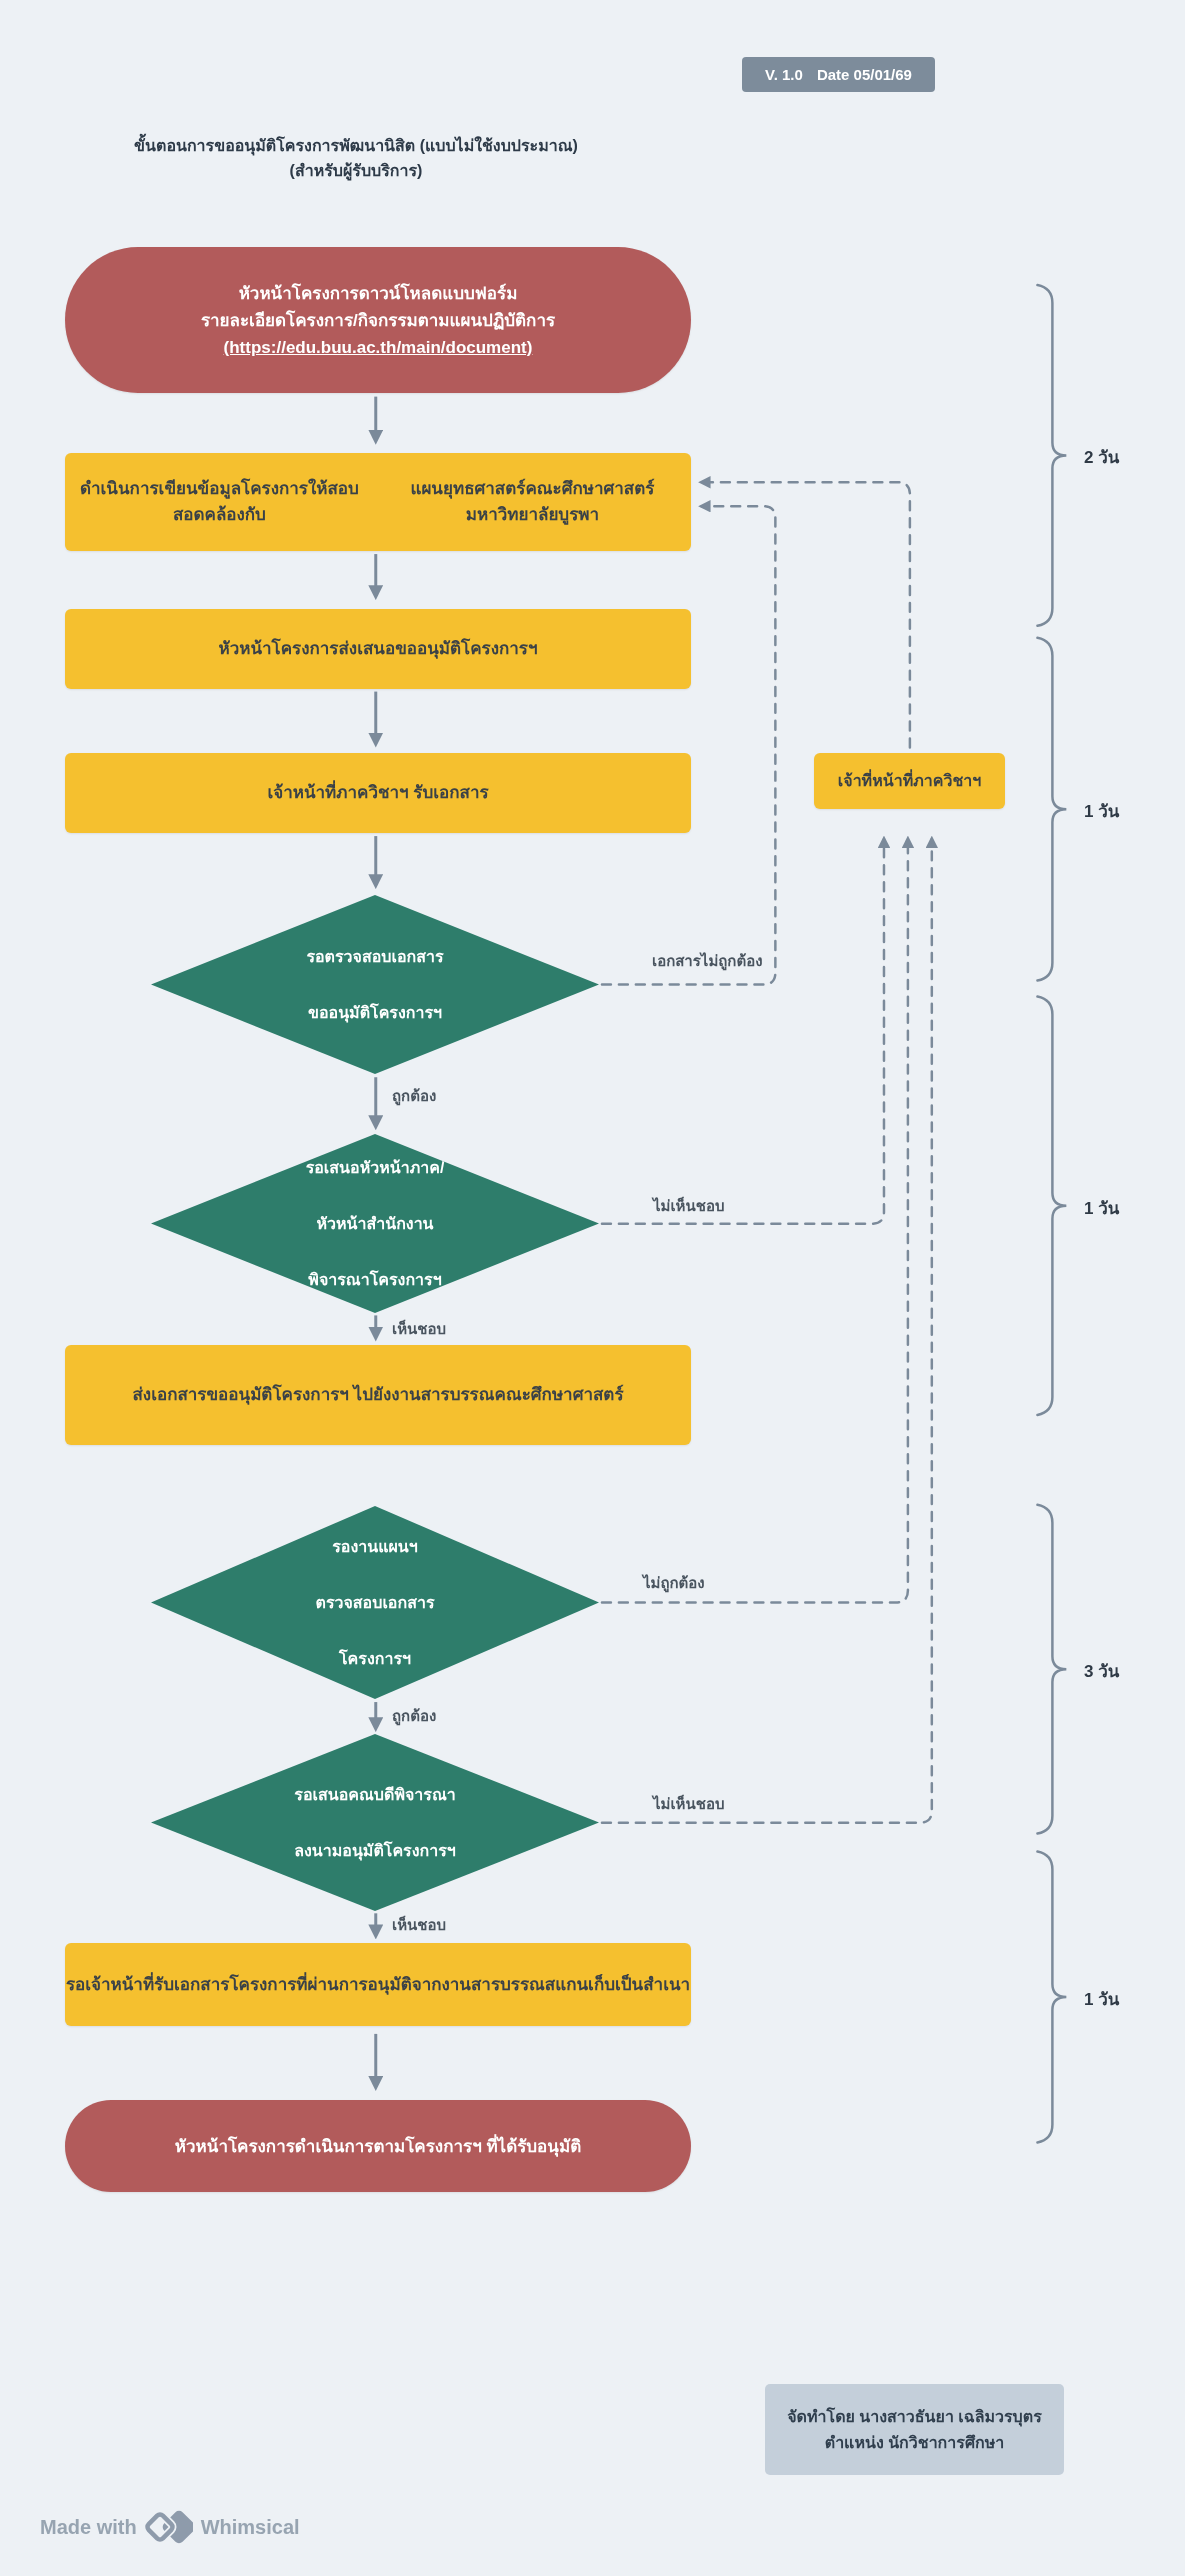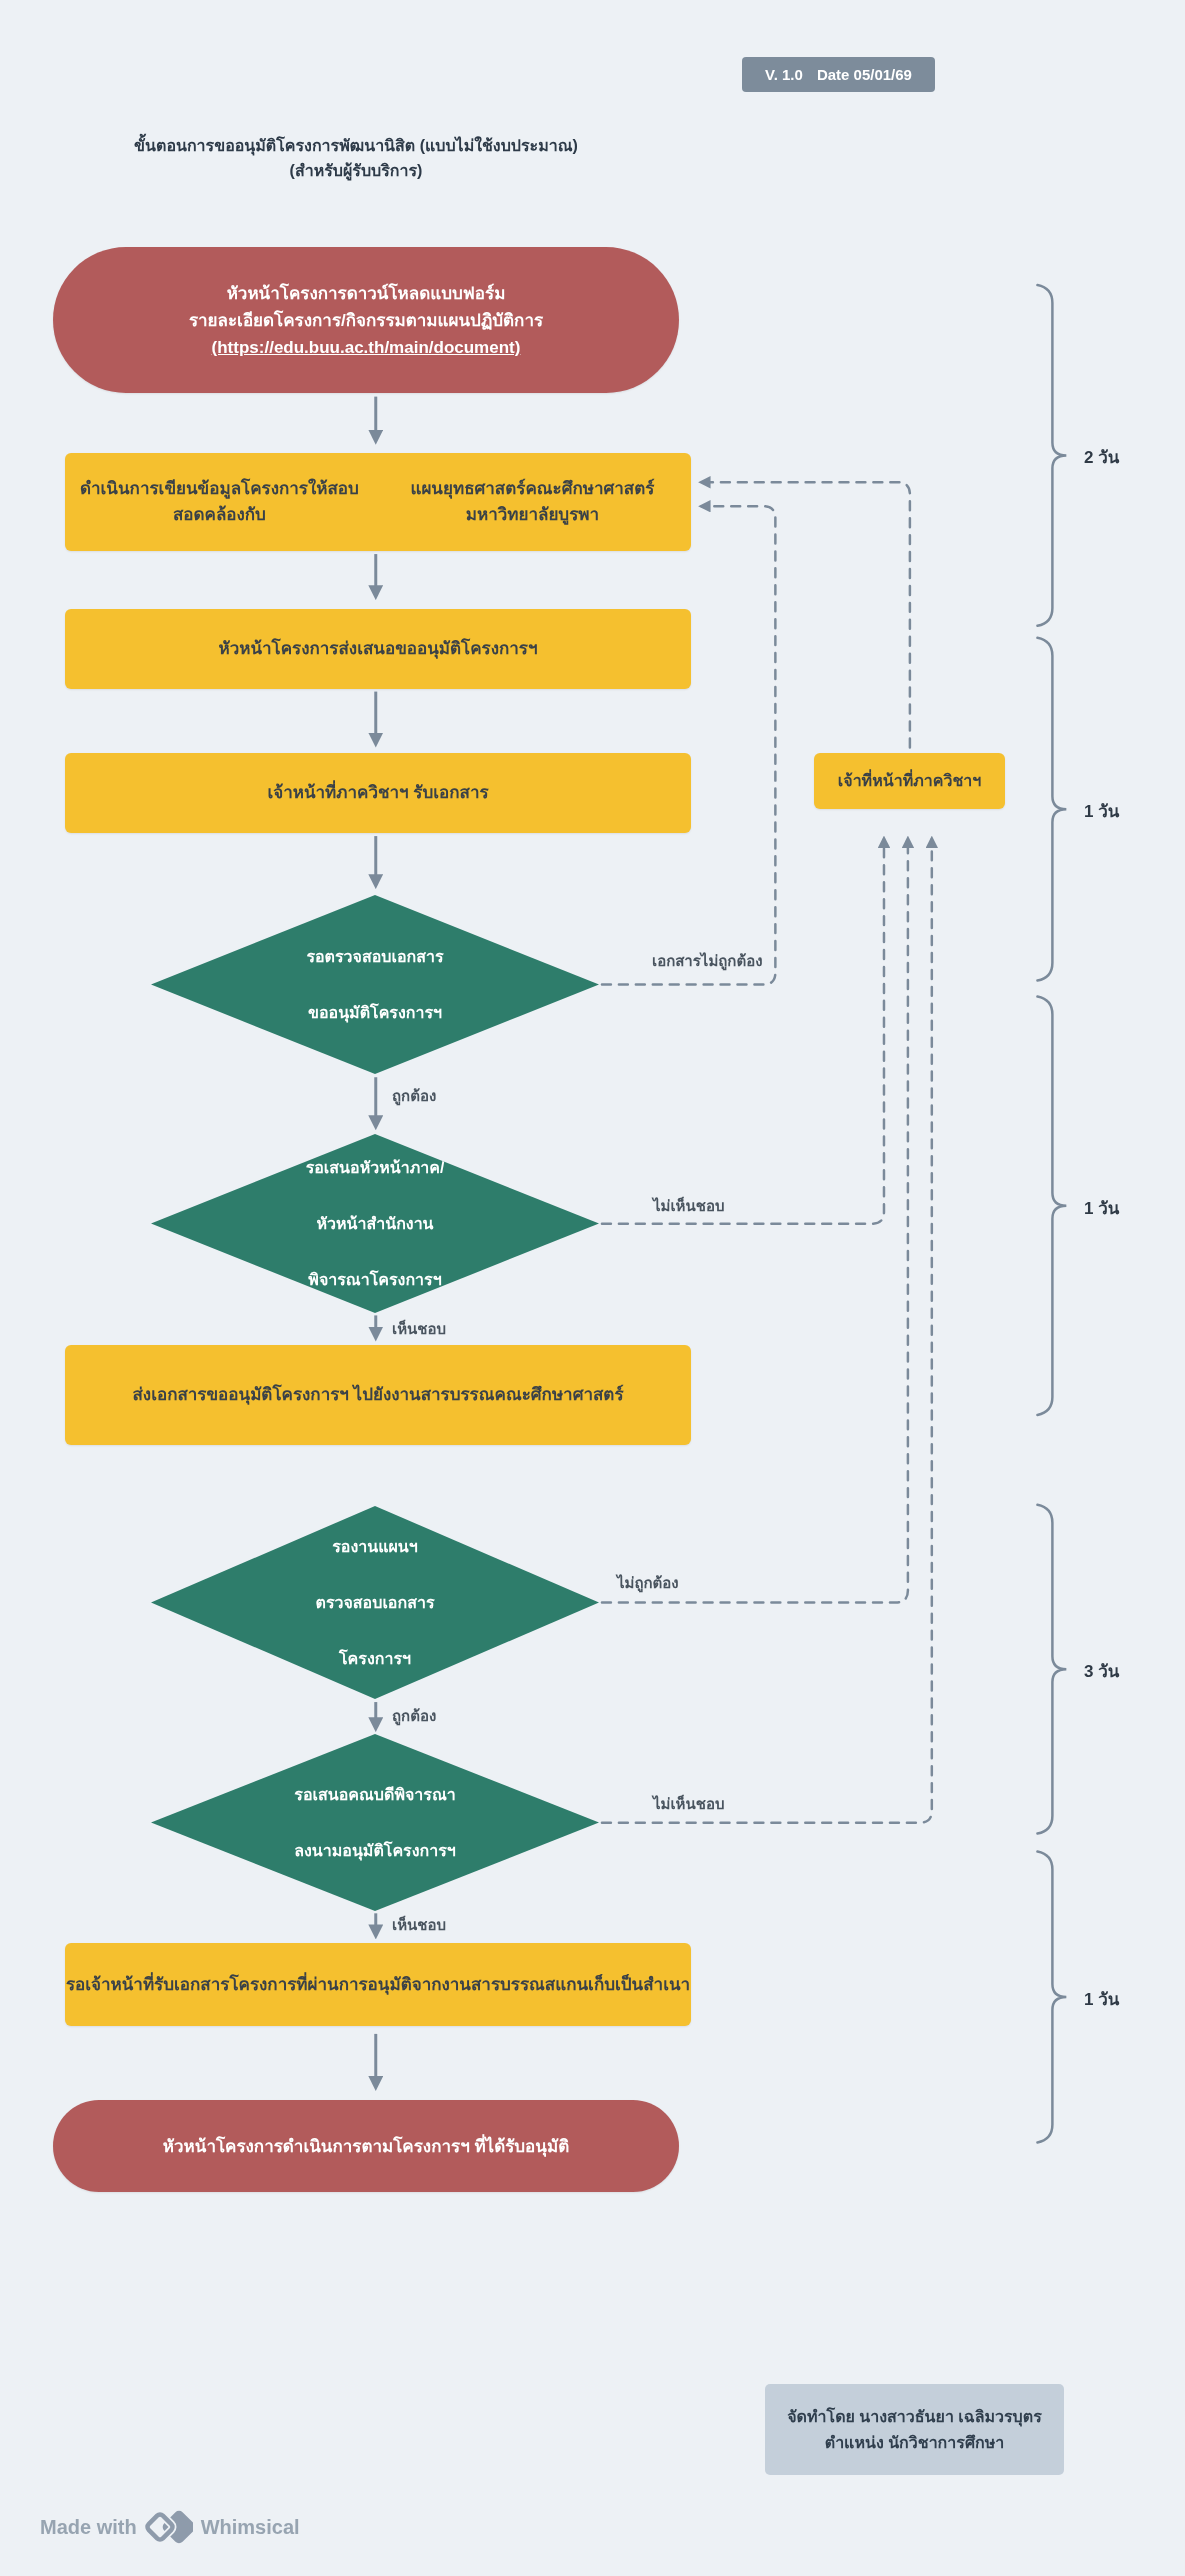--- a/index.html
+++ b/index.html
@@ -17,21 +17,21 @@
     display:flex;align-items:center;justify-content:center;gap:14px;
     font-weight:bold;font-size:15px;
   }
   
   .title{
     left:57px;top:133px;width:598px;text-align:center;
     font-size:16px;font-weight:bold;color:#2d3a48;line-height:25px;
   }
   
   .stadium{
-    left:53px;width:626px;background:#b25b5b;color:#ffffff;
+    left:65px;width:626px;background:#b25b5b;color:#ffffff;
     display:flex;flex-direction:column;align-items:center;justify-content:center;
     text-align:center;font-weight:bold;font-size:17px;line-height:27px;
     box-shadow:0 1px 2px rgba(0,0,0,.08);
   }
   .yellowbox{
     left:65px;width:626px;background:#f5c02f;border-radius:6px;
     display:flex;flex-direction:row;align-items:center;justify-content:center;
     text-align:center;color:#3a4147;font-weight:700;font-size:17px;line-height:26px;
     box-shadow:0 1px 2px rgba(0,0,0,.08);
   }
@@ -170,21 +170,21 @@
 </div>
 
 <div class="abs stadium" style="top:2100px;height:92px;border-radius:46px;">
   <div>หัวหน้าโครงการดำเนินการตามโครงการฯ ที่ได้รับอนุมัติ</div>
 </div>
 
 <span class="abs edge-label" style="left:628px;top:949px;margin-left:24px;">เอกสารไม่ถูกต้อง</span>
 <span class="abs edge-label" style="left:392px;top:1084px;">ถูกต้อง</span>
 <span class="abs edge-label" style="left:653px;top:1194px;">ไม่เห็นชอบ</span>
 <span class="abs edge-label" style="left:392px;top:1317px;">เห็นชอบ</span>
-<span class="abs edge-label" style="left:617px;top:1571px;">ไม่ถูกต้อง</span>
+<span class="abs edge-label" style="left:643px;top:1571px;">ไม่ถูกต้อง</span>
 <span class="abs edge-label" style="left:392px;top:1704px;">ถูกต้อง</span>
 <span class="abs edge-label" style="left:653px;top:1792px;">ไม่เห็นชอบ</span>
 <span class="abs edge-label" style="left:392px;top:1913px;">เห็นชอบ</span>
 
 <span class="abs duration" style="left:1084px;top:443px;">2 วัน</span>
 <span class="abs duration" style="left:1084px;top:797px;">1 วัน</span>
 <span class="abs duration" style="left:1084px;top:1194px;">1 วัน</span>
 <span class="abs duration" style="left:1084px;top:1657px;">3 วัน</span>
 <span class="abs duration" style="left:1084px;top:1985px;">1 วัน</span>
 

